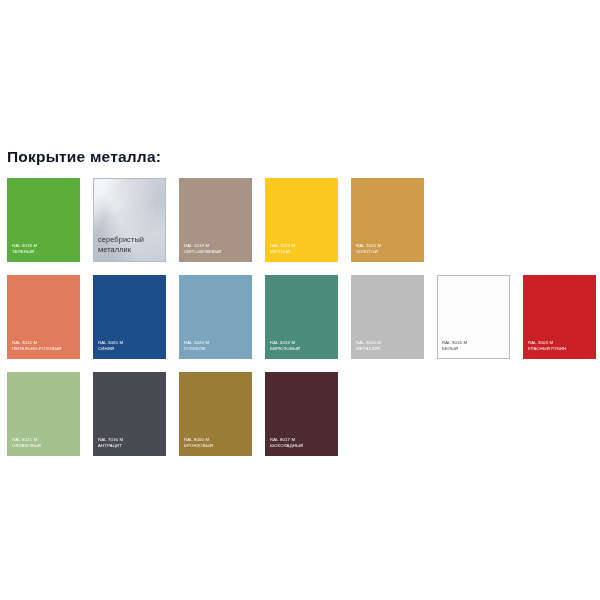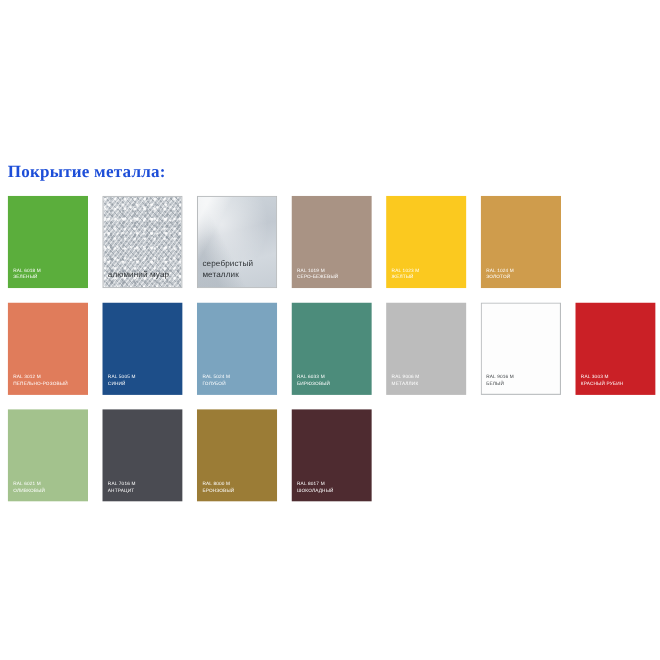--- a/index.html
+++ b/index.html
@@ -18,25 +18,24 @@
     width: 600px;
     height: 600px;
     box-sizing: border-box;
   }
   .heading {
     position: absolute;
     left: 7px;
     top: 147px;
     font-size: 15.5px;
     font-weight: bold;
-    color: #1d4ed8;
+    color: #0f172a;
     letter-spacing: 0.2px;
     line-height: 20px;
     white-space: nowrap;
-    font-family: Liberation Serif, serif;
   }
   .grid {
     position: absolute;
     left: 7px;
     top: 178px;
     width: 586px;
   }
   .row {
     display: flex;
     gap: 13px;
@@ -129,26 +128,20 @@
 
   <div class="grid" id="swatch-grid">
       <div class="row">
         <div class="swatch" title="RAL 6018 M ЗЕЛЕНЫЙ">
           <div class="fill" style="background: rgb(91, 174, 60);"></div>
           <div class="label">
             <span class="code">RAL 6018 M</span>
             <span class="name">ЗЕЛЕНЫЙ</span>
           </div>
         </div>
-        <div class="swatch tex-alum bordered" title="алюминий муар">
-          <div class="fill"></div>
-          <div class="label plain dark">
-            <span class="name">алюминий муар</span>
-          </div>
-        </div>
         <div class="swatch tex-silver bordered" title="серебристый металлик">
           <div class="fill"></div>
           <div class="label plain dark">
             <span class="name">серебристый металлик</span>
           </div>
         </div>
         <div class="swatch" title="RAL 1019 M СЕРО-БЕЖЕВЫЙ">
           <div class="fill" style="background: rgb(169, 147, 132);"></div>
           <div class="label">
             <span class="code">RAL 1019 M</span>

